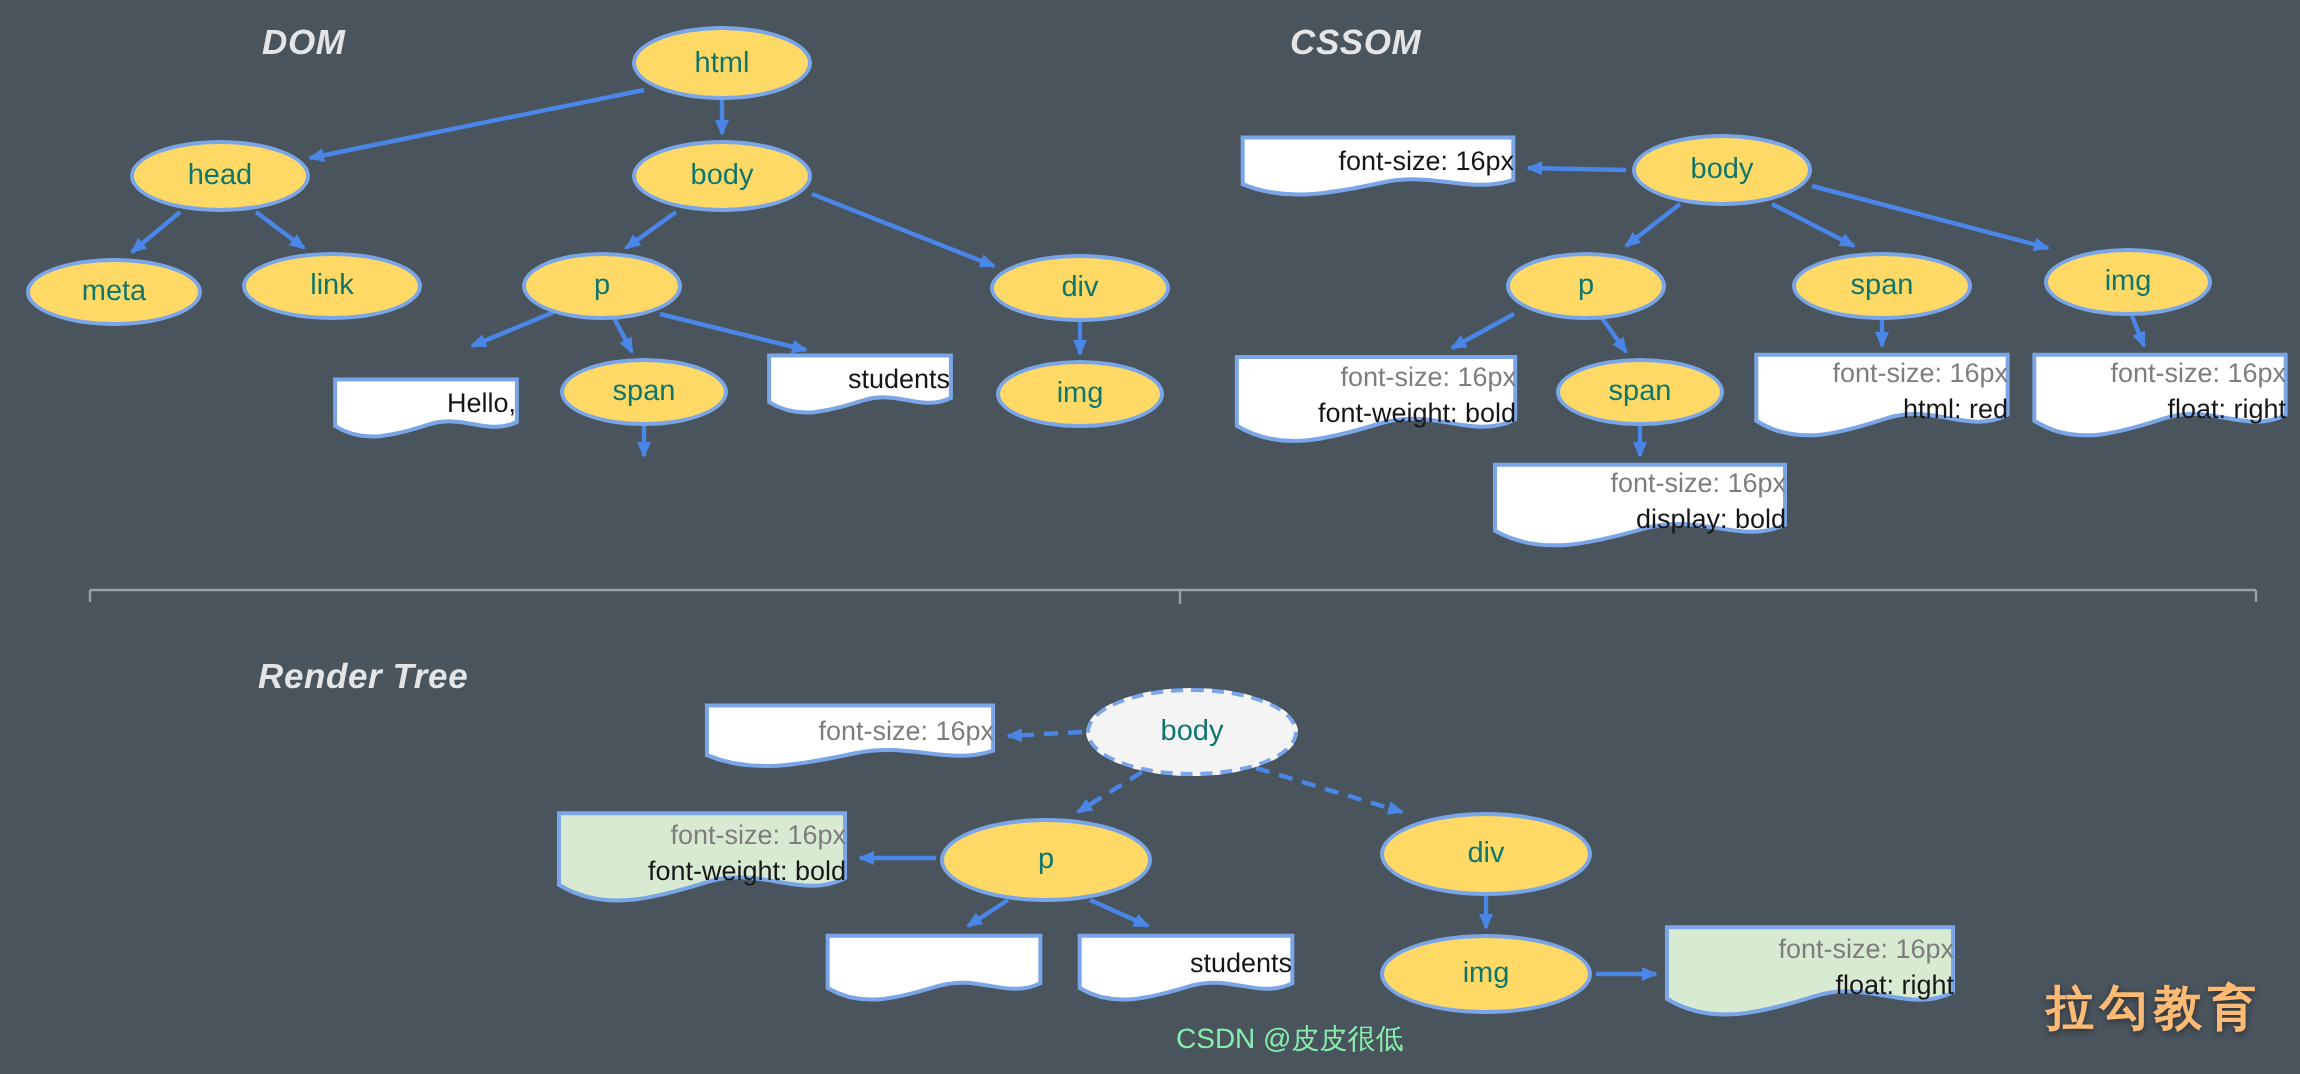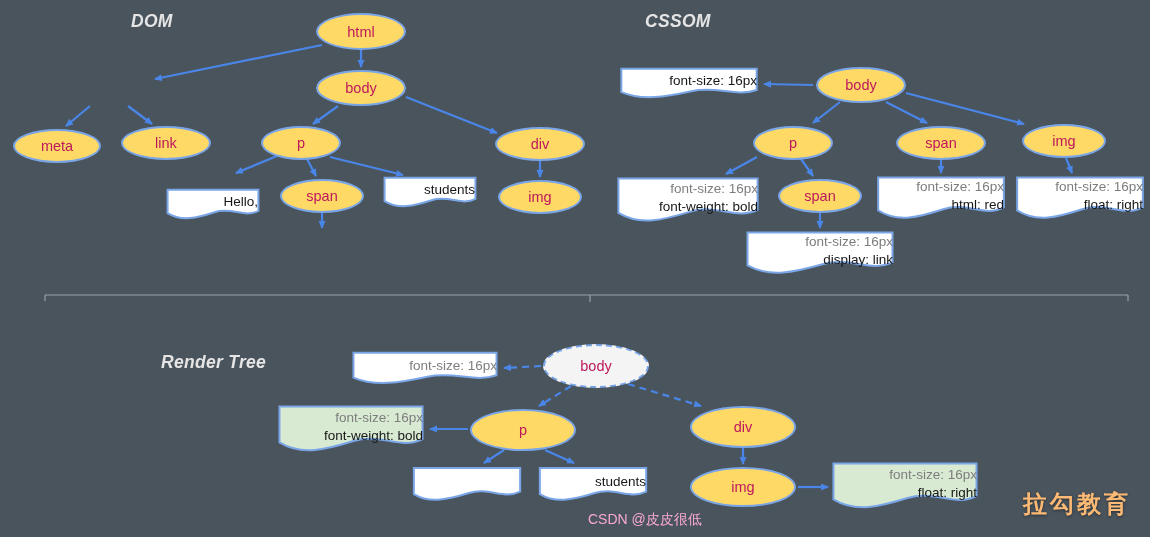--- a/index.html
+++ b/index.html
@@ -10,37 +10,37 @@
     font-family:"Liberation Sans", sans-serif;
   }
   .arrow-layer { position:absolute; left:0; top:0; width:1150px; height:537px; }
   .section-title {
     position:absolute; font-weight:bold; font-style:italic;
     font-size:17.5px; color:#e5e5e5; letter-spacing:.3px; white-space:nowrap;
   }
   .ellipse {
     position:absolute; border-radius:50%;
     display:flex; align-items:center; justify-content:center;
-    font-size:14.5px; color:#be185d; text-align:center;
+    font-size:14.5px; color:#0f766e; text-align:center;
   }
   .ellipse.yellow { background:#ffd966; border:2.5px solid #7aa6e8; }
   .ellipse.light  { background:#f4f4f4; border:2.5px dashed #7aa6e8; }
   .doc { position:absolute; }
   .doc > svg { position:absolute; left:0; top:0; width:100%; height:100%; overflow:visible; }
   .doc path { stroke:#7aa6e8; stroke-width:2; vector-effect:non-scaling-stroke; }
   .doc.white path { fill:#ffffff; }
   .doc.green path { fill:#d9ead3; }
   .doc-text {
     position:absolute; left:2px; right:2px; top:0; bottom:7px;
     display:flex; flex-direction:column; align-items:flex-end; justify-content:center;
     font-size:13.5px; line-height:1.32; color:#1f1f1f; text-align:center; white-space:nowrap;
   }
   .doc-text .gray { color:#7d7d7d; }
   .doc-text .dark { color:#161616; }
-  .wm-csdn { position:absolute; color:#f9a8d4; font-size:14px; white-space:nowrap; }
+  .wm-csdn { position:absolute; color:#86efac; font-size:14px; white-space:nowrap; }
   .wm-lagou {
     position:absolute; color:#fdba74; font-size:24px; font-weight:bold;
     letter-spacing:3px; white-space:nowrap;
     text-shadow:0 1px 3px rgba(0,0,0,.45);
     margin-left:20px;
   }
 </style>
 </head>
 <body>
 
@@ -92,20 +92,23 @@
       <line x1="590" y1="295" x2="590" y2="302"></line>
       <line x1="1128" y1="295" x2="1128" y2="301"></line>
     </g>
   </svg>
 
   <div class="section-title" style="left:131px;top:11px;">DOM</div>
 
   <div class="ellipse yellow" style="left:316px;top:13px;width:90px;height:37px;">
     <span>html</span>
     </div>
+  <div class="ellipse yellow" style="left:65px;top:70px;width:90px;height:36px;">
+    <span>head</span>
+    </div>
   <div class="ellipse yellow" style="left:316px;top:70px;width:90px;height:36px;">
     <span>body</span>
     </div>
   <div class="ellipse yellow" style="left:13px;top:129px;width:88px;height:34px;">
     <span>meta</span>
     </div>
   <div class="ellipse yellow" style="left:121px;top:126px;width:90px;height:34px;">
     <span>link</span>
     </div>
   <div class="ellipse yellow" style="left:261px;top:126px;width:80px;height:34px;">
@@ -190,25 +193,25 @@
       <span class="gray">font-size: 16px</span>
       <span class="dark">float: right</span>
     </div>
   </div>
   <div class="doc white" style="left:745px;top:230px;width:150px;height:48px;">
     <svg viewBox="0 0 120 40" preserveAspectRatio="none">
         <path d="M2,2 L118,2 L118,27 C100,35.5 84,22 62,28.5 C40,35 20,40 2,29.5 Z"></path>
       </svg>
     <div class="doc-text">
       <span class="gray">font-size: 16px</span>
-      <span class="dark">display: link</span>
-    </div>
-  </div>
-
-  <div class="section-title" style="left:129px;top:352px;margin-left:32px;">Render Tree</div>
+      <span class="dark">display: bold</span>
+    </div>
+  </div>
+
+  <div class="section-title" style="left:129px;top:328px;">Render Tree</div>
 
   <div class="doc white" style="left:351px;top:351px;width:148px;height:36px;">
     <svg viewBox="0 0 120 40" preserveAspectRatio="none">
         <path d="M2,2 L118,2 L118,27 C100,35.5 84,22 62,28.5 C40,35 20,40 2,29.5 Z"></path>
       </svg>
     <div class="doc-text">
         <span class="gray">font-size: 16px</span>
       </div>
   </div>
   <div class="ellipse light" style="left:543px;top:344px;width:106px;height:44px;">

